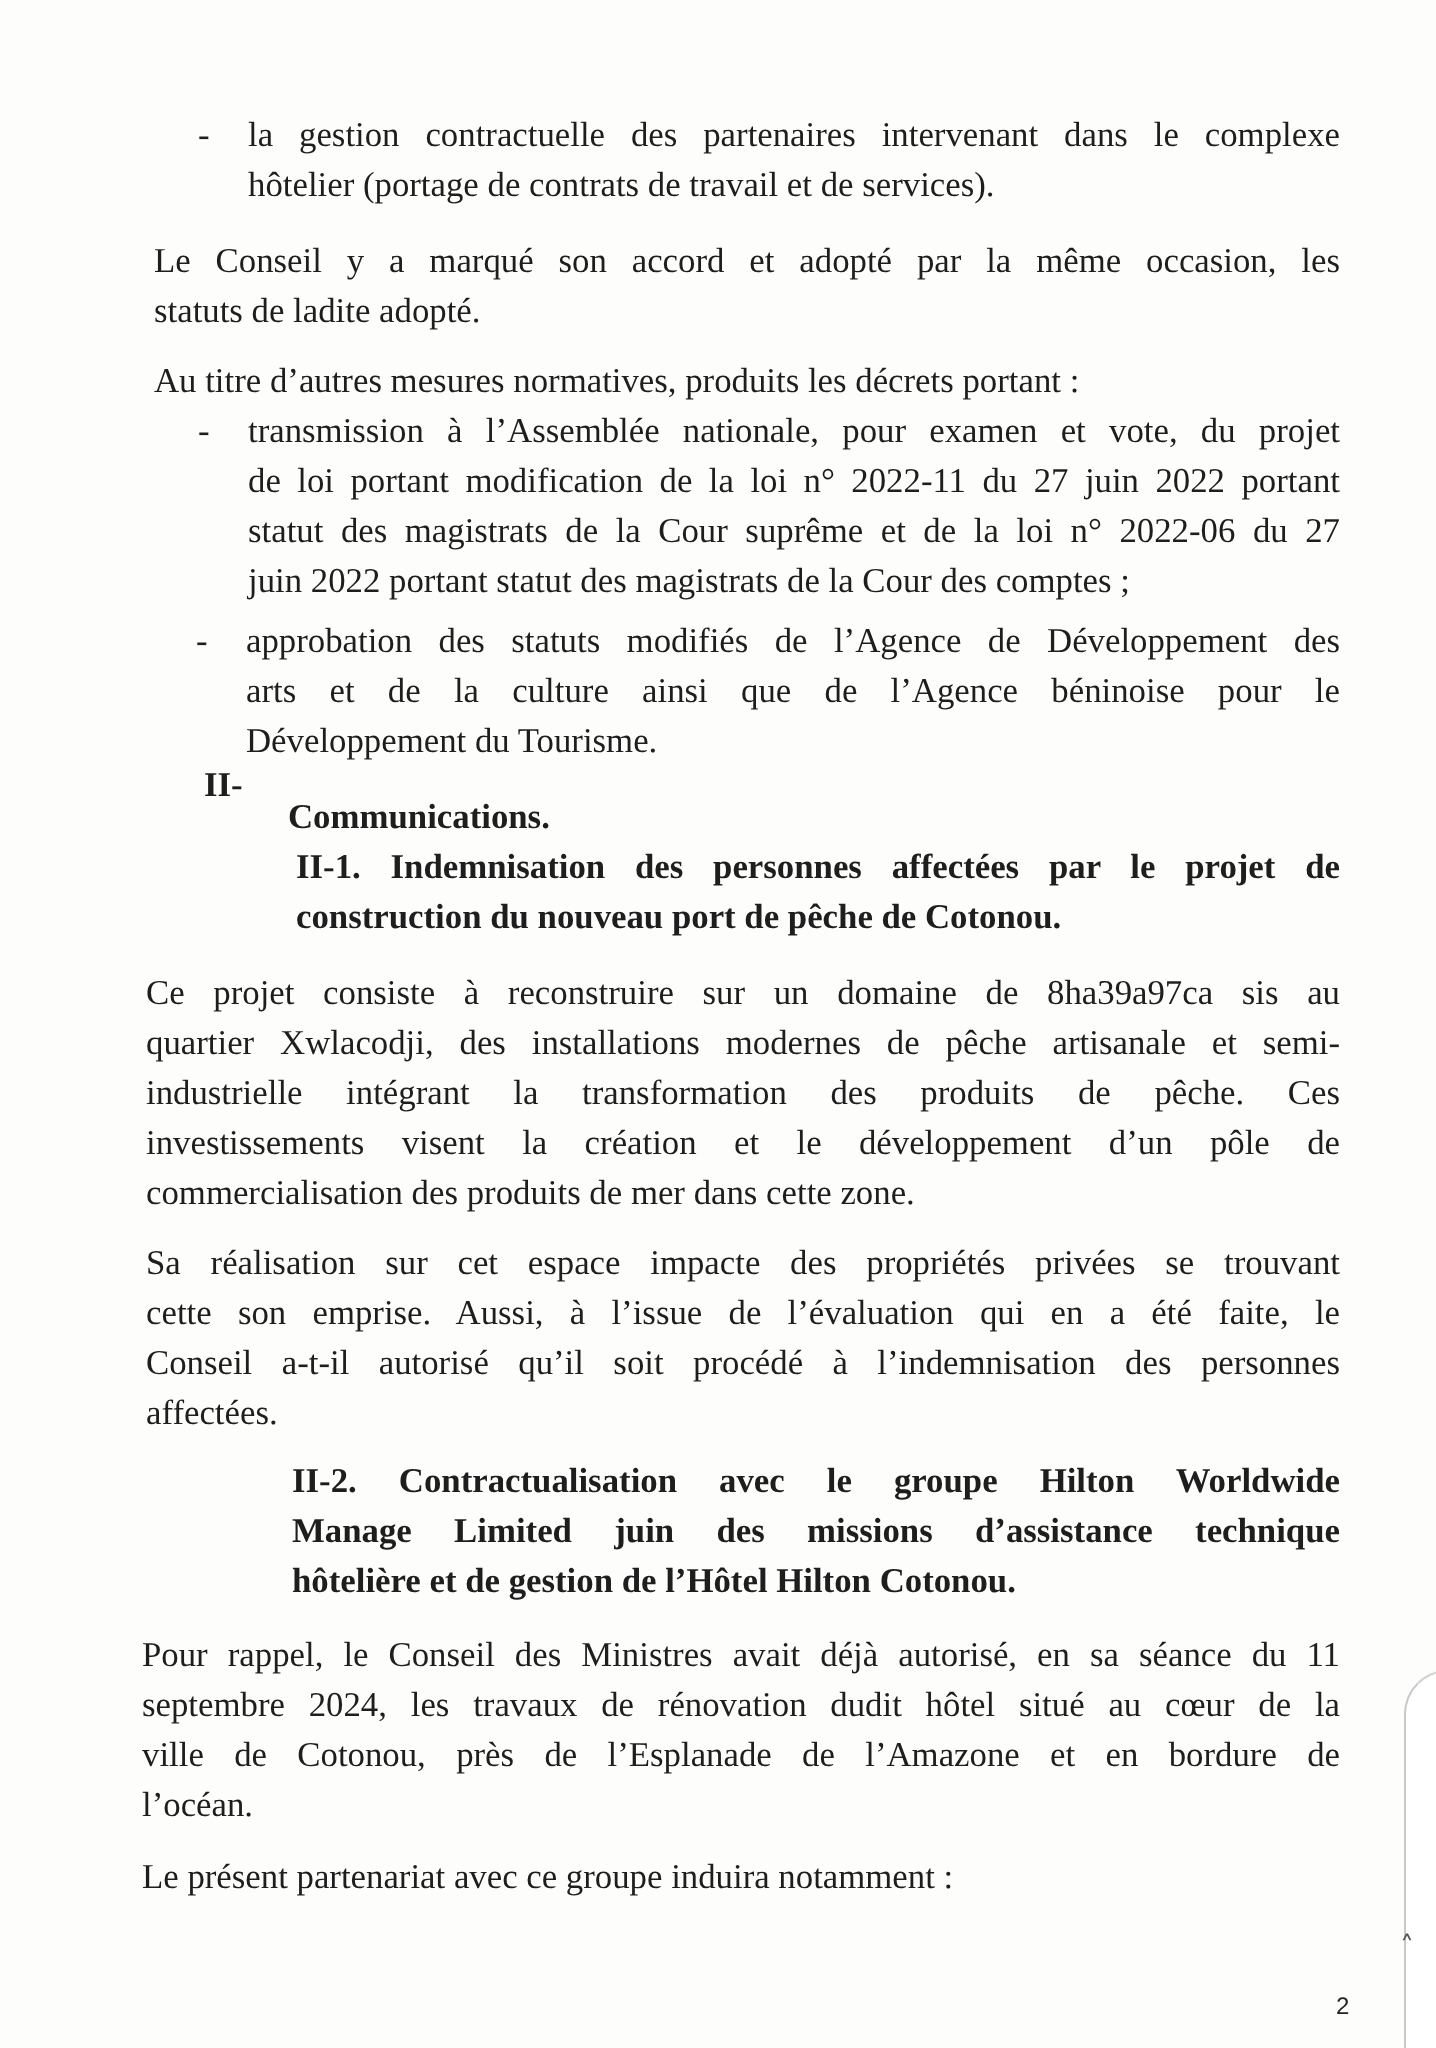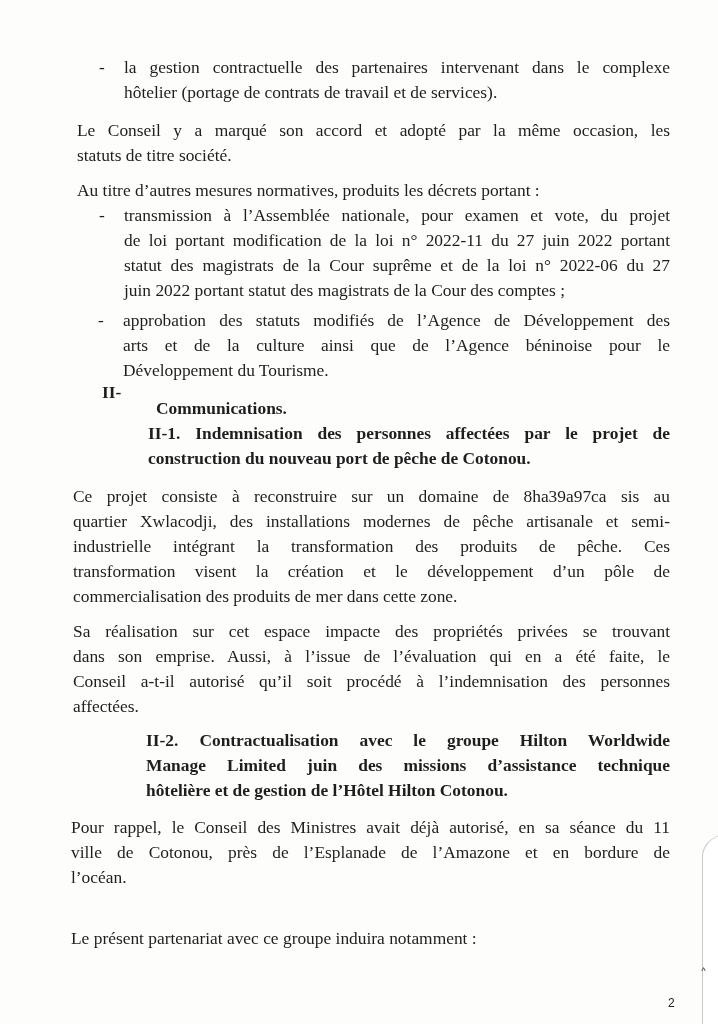--- a/index.html
+++ b/index.html
@@ -30,21 +30,21 @@
 <div class="page">
 
   <div class="p" style="left:124px; top:55px; width:546px;">
     <span class="dash">-</span>
     <span class="jline">la gestion contractuelle des partenaires intervenant dans le complexe</span>
     <span class="line">hôtelier (portage de contrats de travail et de services).</span>
   </div>
 
   <div class="p" style="left:77px; top:118px; width:593px;">
     <span class="jline">Le Conseil y a marqué son accord et adopté par la même occasion, les</span>
-    <span class="line">statuts de titre société.</span>
+    <span class="line">statuts de ladite adopté.</span>
   </div>
 
   <div class="p" style="left:77px; top:178px; width:593px;">
     <span class="line">Au titre d’autres mesures normatives, produits les décrets portant :</span>
   </div>
 
   <div class="p" style="left:124px; top:203px; width:546px;">
     <span class="dash">-</span>
     <span class="jline">transmission à l’Assemblée nationale, pour examen et vote, du projet</span>
     <span class="jline">de loi portant modification de la loi n° 2022-11 du 27 juin 2022 portant</span>
@@ -53,50 +53,51 @@
   </div>
 
   <div class="p" style="left:123px; top:308px; width:547px;">
     <span class="dash">-</span>
     <span class="jline">approbation des statuts modifiés de l’Agence de Développement des</span>
     <span class="jline">arts et de la culture ainsi que de l’Agence béninoise pour le</span>
     <span class="line">Développement du Tourisme.</span>
   </div>
 
   <div class="p bold" style="left:102px; top:380px;">II-</div>
-  <div class="p bold" style="left:156px; top:396px;font-family:Liberation Serif, serif;">Communications.</div>
+  <div class="p bold" style="left:144px; top:396px;font-family:Liberation Serif, serif;">Communications.</div>
 
   <div class="p bold" style="left:148px; top:421px; width:522px;">
     <span class="jline">II-1. Indemnisation des personnes affectées par le projet de</span>
     <span class="line">construction du nouveau port de pêche de Cotonou.</span>
   </div>
 
   <div class="p" style="left:73px; top:484px; width:597px;">
     <span class="jline">Ce projet consiste à reconstruire sur un domaine de 8ha39a97ca sis au</span>
     <span class="jline">quartier Xwlacodji, des installations modernes de pêche artisanale et semi-</span>
     <span class="jline">industrielle intégrant la transformation des produits de pêche. Ces</span>
-    <span class="jline">transformation visent la création et le développement d’un pôle de</span>
+    <span class="jline">investissements visent la création et le développement d’un pôle de</span>
     <span class="line">commercialisation des produits de mer dans cette zone.</span>
   </div>
 
   <div class="p" style="left:73px; top:619px; width:597px;">
     <span class="jline">Sa réalisation sur cet espace impacte des propriétés privées se trouvant</span>
-    <span class="jline">dans son emprise. Aussi, à l’issue de l’évaluation qui en a été faite, le</span>
+    <span class="jline">cette son emprise. Aussi, à l’issue de l’évaluation qui en a été faite, le</span>
     <span class="jline">Conseil a-t-il autorisé qu’il soit procédé à l’indemnisation des personnes</span>
     <span class="line">affectées.</span>
   </div>
 
   <div class="p bold" style="left:146px; top:728px; width:524px;">
     <span class="jline">II-2. Contractualisation avec le groupe Hilton Worldwide</span>
     <span class="jline">Manage Limited juin des missions d’assistance technique</span>
     <span class="line">hôtelière et de gestion de l’Hôtel Hilton Cotonou.</span>
   </div>
 
   <div class="p" style="left:71px; top:815px; width:599px;">
     <span class="jline">Pour rappel, le Conseil des Ministres avait déjà autorisé, en sa séance du 11</span>
+    <span class="jline">septembre 2024, les travaux de rénovation dudit hôtel situé au cœur de la</span>
     <span class="jline">ville de Cotonou, près de l’Esplanade de l’Amazone et en bordure de</span>
     <span class="line">l’océan.</span>
   </div>
 
   <div class="p" style="left:71px; top:926px; width:599px;">
     <span class="line">Le présent partenariat avec ce groupe induira notamment :</span>
   </div>
 
   <div class="edge"></div>
   <div class="mark">˄</div>

